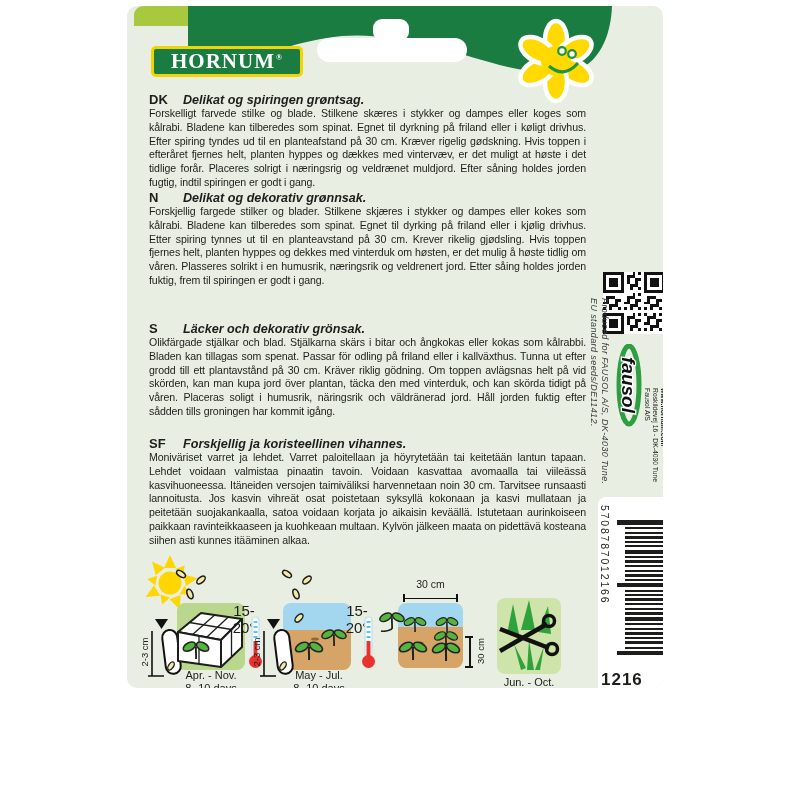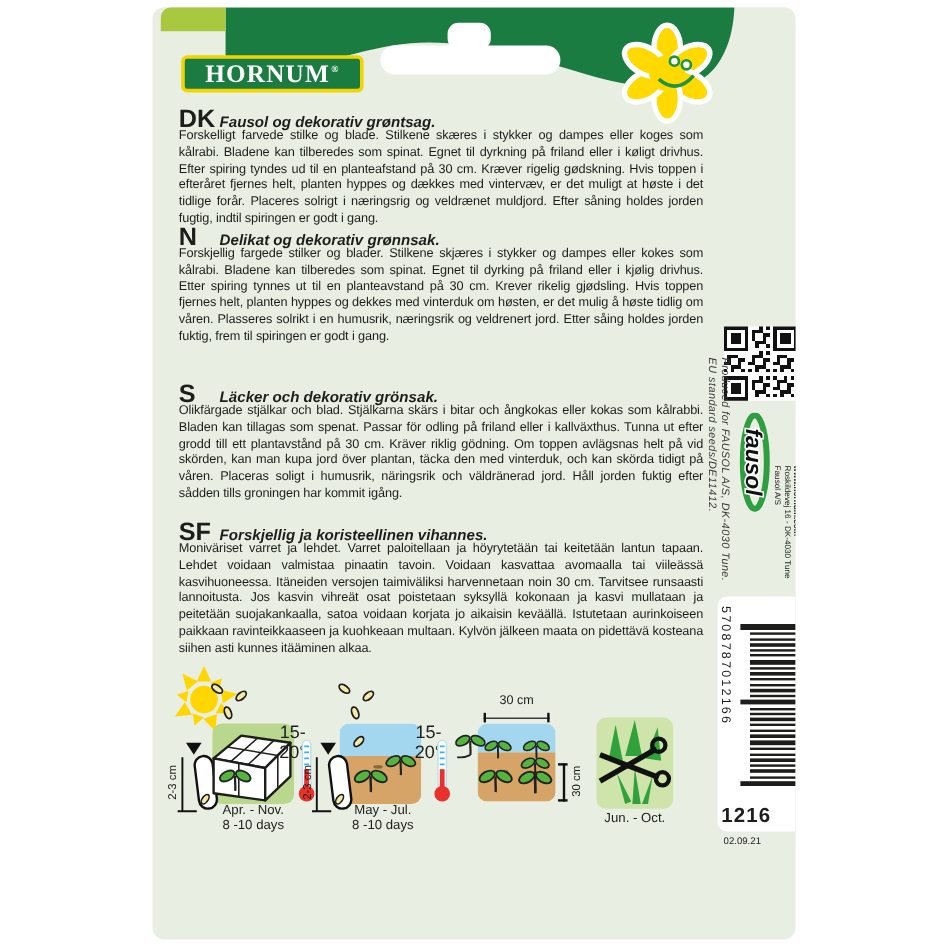--- a/index.html
+++ b/index.html
@@ -1,32 +1,32 @@
 <!DOCTYPE html>
 <html style="--packet-bg: #e8efe2; --header-green: #1a7c41; --lime: #a8c93f; --logo-yellow: #f2d400; --flower-yellow: #ffd900; --face-green: #1e9444; --sun: #ffd600; --sky: #a3d7f0; --soil: #d5a466; --picto-green: #b9d78d; --harvest-bg: #cfe4ab; --leaf-green: #55b43e; --thermo-red: #e8322b; --thermo-blue: #35b5ea; --seed: #f3e9ab; --text: #1d1d1b;"><head>
 <meta charset="utf-8">
 <style>
   html,body{margin:0;padding:0}
   .page{position:relative;width:790px;height:790px;background:#fff;overflow:hidden;
         font-family:"Liberation Sans",sans-serif;color:#1d1d1b}
-  .packet{position:absolute;left:127px;top:6px;width:536px;height:777px;
+  .packet{position:absolute;left:127px;top:6px;width:536px;height:682px;
           background:var(--packet-bg,#e8efe2);border-radius:10px;overflow:hidden}
   .abs{position:absolute}
   
   .header-svg{position:absolute;left:0;top:0}
   .lime{position:absolute;left:7px;top:0;width:54px;height:20px;background:var(--lime,#a8c93f);border-radius:9px 0 0 0}
   .logo{position:absolute;left:24px;top:40px;width:152px;height:31px;box-sizing:border-box;
         background:var(--header-green,#1a7c41);border:3px solid var(--logo-yellow,#f2d400);border-radius:5px;
         display:flex;align-items:center;justify-content:center;color:#fff;
         font-family:"Liberation Serif",serif;font-weight:bold;font-size:21px;letter-spacing:1px}
   .logo sup{font-size:8px;margin-left:1px;transform:translateY(-4px)}
   
   .lang{position:absolute;left:22px;width:437px}
   .lang-head{font-size:13px;line-height:15px;white-space:nowrap}
-  .code{display:inline-block;width:34px;font-weight:bold;font-size:21px}
+  .code{display:inline-block;width:34px;font-weight:bold;font-size:13px}
   .title{font-weight:bold;font-style:italic;font-size:12.6px}
   .lang p{position:absolute;left:0;top:15px;margin:0;width:437px;text-align:justify;
           font-size:10.6px;line-height:13.8px;letter-spacing:-0.1px}
   
   .sq{position:absolute;border-radius:8px;overflow:hidden}
   .sky{position:absolute;left:0;top:0;right:0;background:var(--sky,#a3d7f0)}
   .soil{position:absolute;left:0;right:0;bottom:0;background:var(--soil,#d5a466)}
   .caption{position:absolute;font-size:11px;line-height:12.5px;text-align:center}
   .temp{position:absolute;font-size:15px;text-align:center;width:40px}
   .vlabel{position:absolute;width:36px;height:12px;font-size:9.5px;text-align:center;transform:rotate(-90deg)}
@@ -94,21 +94,21 @@
       </g>
       <circle cx="49" cy="45" r="15" fill="#ffd900"></circle>
       <g stroke="#1e9444" fill="none">
         <circle cx="55" cy="35" r="3.8" stroke-width="2.2" fill="#fffbe6"></circle>
         <circle cx="65" cy="38" r="3.8" stroke-width="2.2" fill="#fffbe6"></circle>
         <path d="M42,50 Q57,63 71,47" stroke-width="3"></path>
       </g>
     </svg>
 
     <section class="lang" style="top:86px">
-      <div class="lang-head"><span class="code">DK</span><span class="title">Fausol og dekorativ grøntsag.</span></div>
+      <div class="lang-head"><span class="code">DK</span><span class="title">Delikat og spiringen grøntsag.</span></div>
       <p>Forskelligt farvede stilke og blade. Stilkene skæres i stykker og dampes eller koges som kålrabi. Bladene kan tilberedes som spinat. Egnet til dyrkning på friland eller i køligt drivhus. Efter spiring tyndes ud til en planteafstand på 30 cm. Kræver rigelig gødskning. Hvis toppen i efteråret fjernes helt, planten hyppes og dækkes med vintervæv, er det muligt at høste i det tidlige forår. Placeres solrigt i næringsrig og veldrænet muldjord. Efter såning holdes jorden fugtig, indtil spiringen er godt i gang.</p>
     </section>
     <section class="lang" style="top:184px">
       <div class="lang-head"><span class="code">N</span><span class="title">Delikat og dekorativ grønnsak.</span></div>
       <p>Forskjellig fargede stilker og blader. Stilkene skjæres i stykker og dampes eller kokes som kålrabi. Bladene kan tilberedes som spinat. Egnet til dyrking på friland eller i kjølig drivhus. Etter spiring tynnes ut til en planteavstand på 30 cm. Krever rikelig gjødsling. Hvis toppen fjernes helt, planten hyppes og dekkes med vinterduk om høsten, er det mulig å høste tidlig om våren. Plasseres solrikt i en humusrik, næringsrik og veldrenert jord. Etter såing holdes jorden fuktig, frem til spiringen er godt i gang.</p>
     </section>
     <section class="lang" style="top:315px">
       <div class="lang-head"><span class="code">S</span><span class="title">Läcker och dekorativ grönsak.</span></div>
       <p>Olikfärgade stjälkar och blad. Stjälkarna skärs i bitar och ångkokas eller kokas som kålrabbi. Bladen kan tillagas som spenat. Passar för odling på friland eller i kallväxthus. Tunna ut efter grodd till ett plantavstånd på 30 cm. Kräver riklig gödning. Om toppen avlägsnas helt på vid skörden, kan man kupa jord över plantan, täcka den med vinterduk, och kan skörda tidigt på våren. Placeras soligt i humusrik, näringsrik och väldränerad jord. Håll jorden fuktig efter sådden tills groningen har kommit igång.</p>
     </section>

